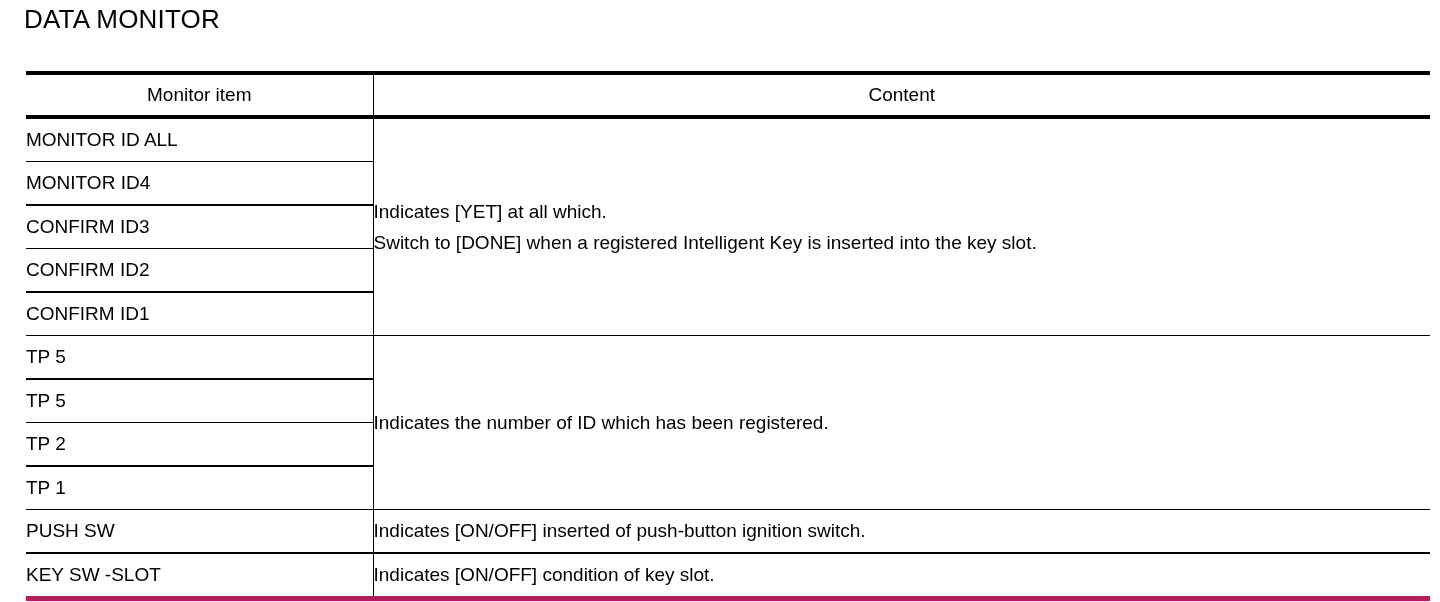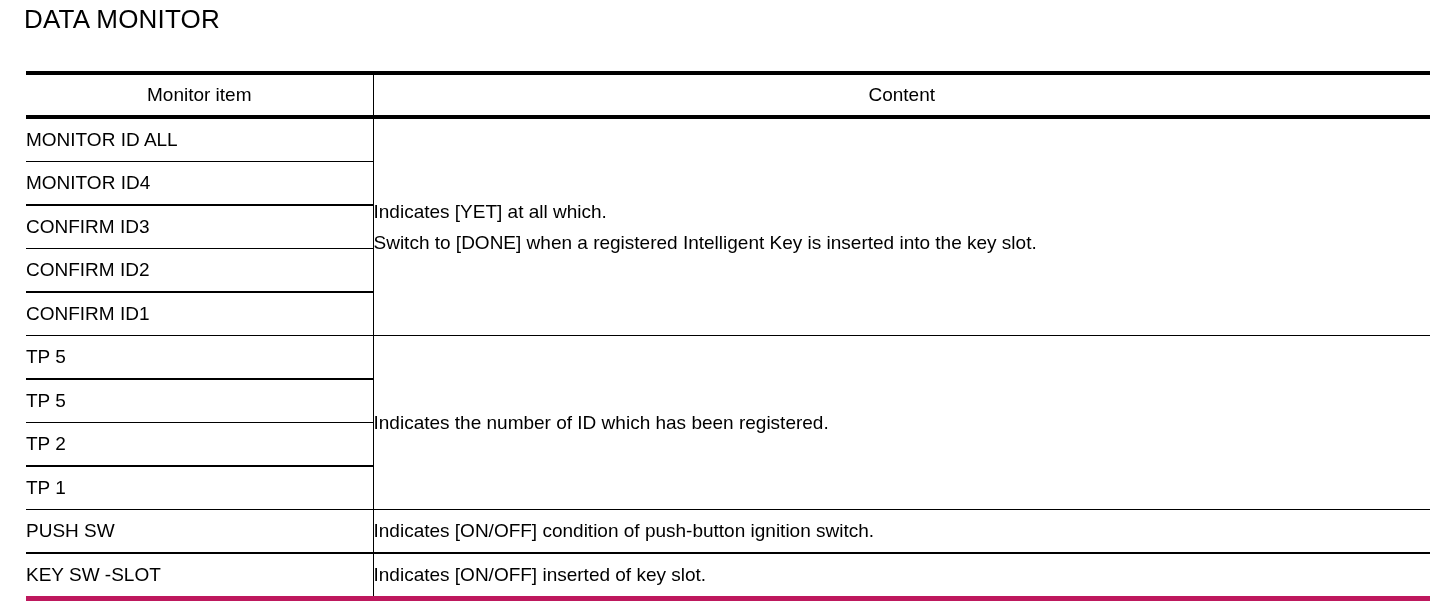--- a/index.html
+++ b/index.html
@@ -150,26 +150,26 @@
       <tr>
         <td class="item-cell rule-med vline">TP 2</td>
       </tr>
       <tr>
         <td class="item-cell rule-thin vline">TP 1</td>
       </tr>
 
       <tr>
         <td class="item-cell rule-med vline">PUSH SW</td>
         <td class="content-cell rule-med">
-          <span class="line">Indicates [ON/OFF] condition of push-button ignition switch.</span>
+          <span class="line">Indicates [ON/OFF] inserted of push-button ignition switch.</span>
         </td>
       </tr>
 
       <tr>
         <td class="item-cell rule-bottom vline">KEY SW -SLOT</td>
         <td class="content-cell rule-bottom">
-          <span class="line">Indicates [ON/OFF] inserted of key slot.</span>
+          <span class="line">Indicates [ON/OFF] condition of key slot.</span>
         </td>
       </tr>
 
     </tbody>
   </table>
 </div>
 
 </body></html>

